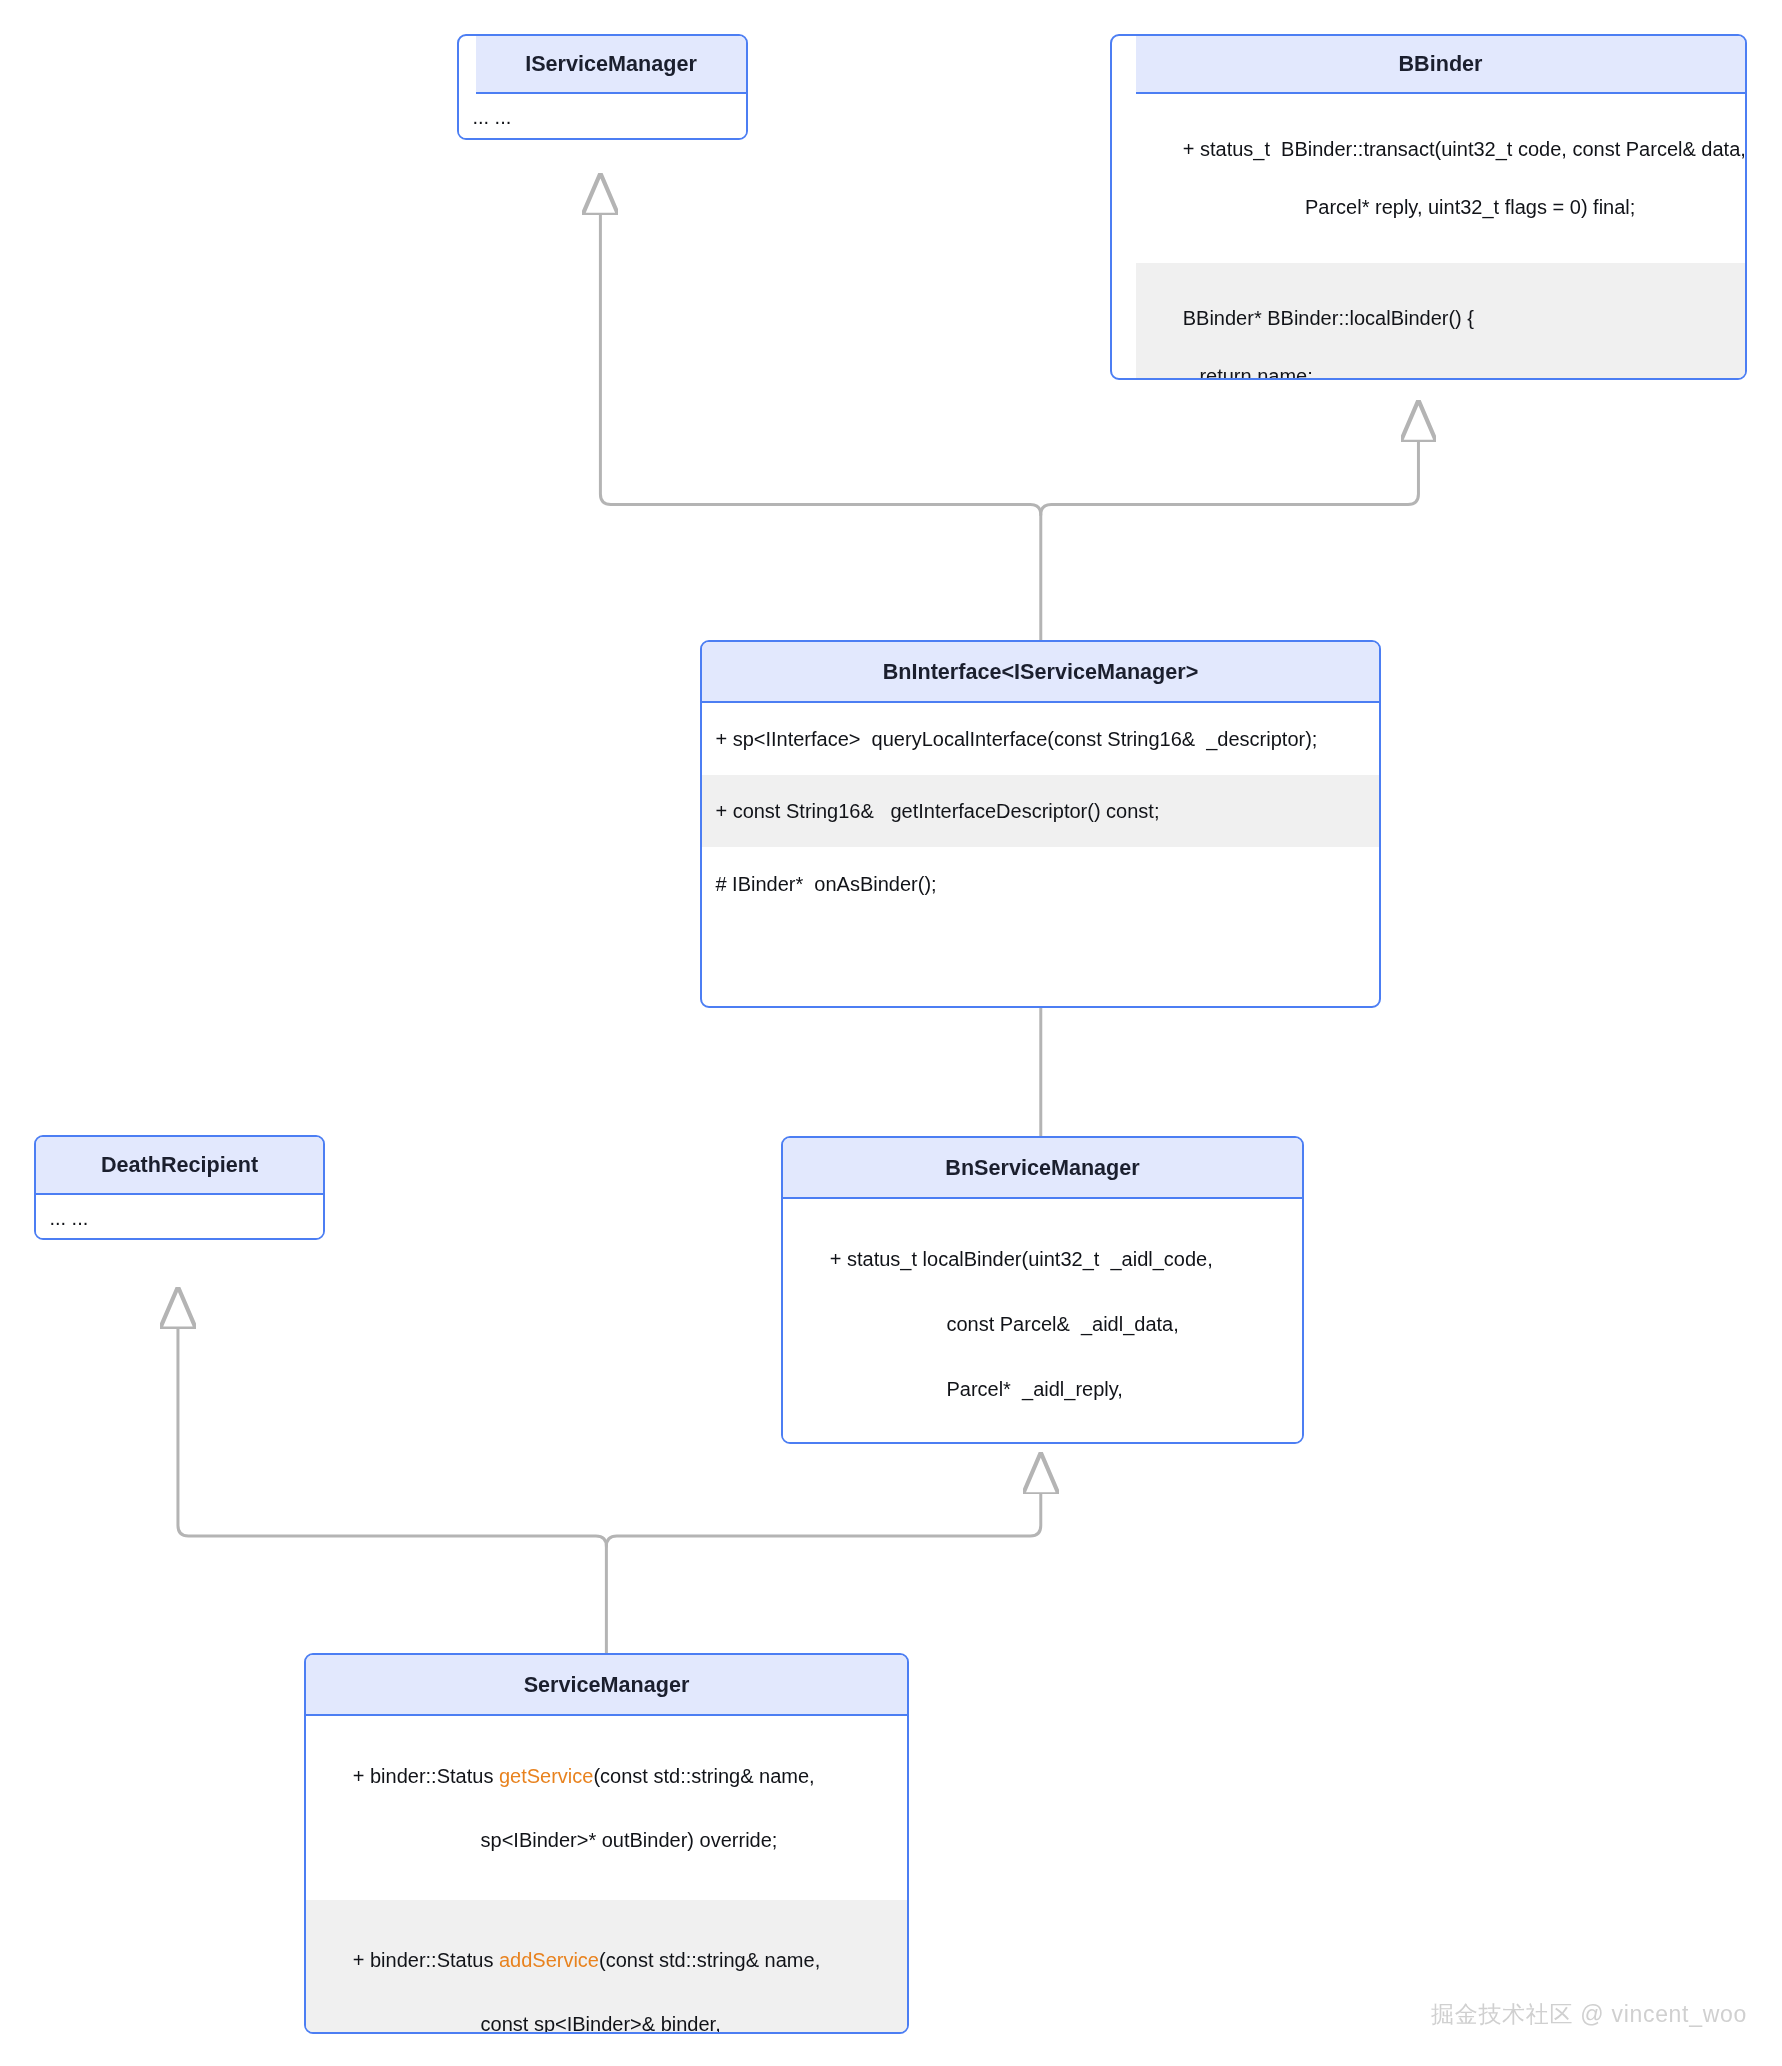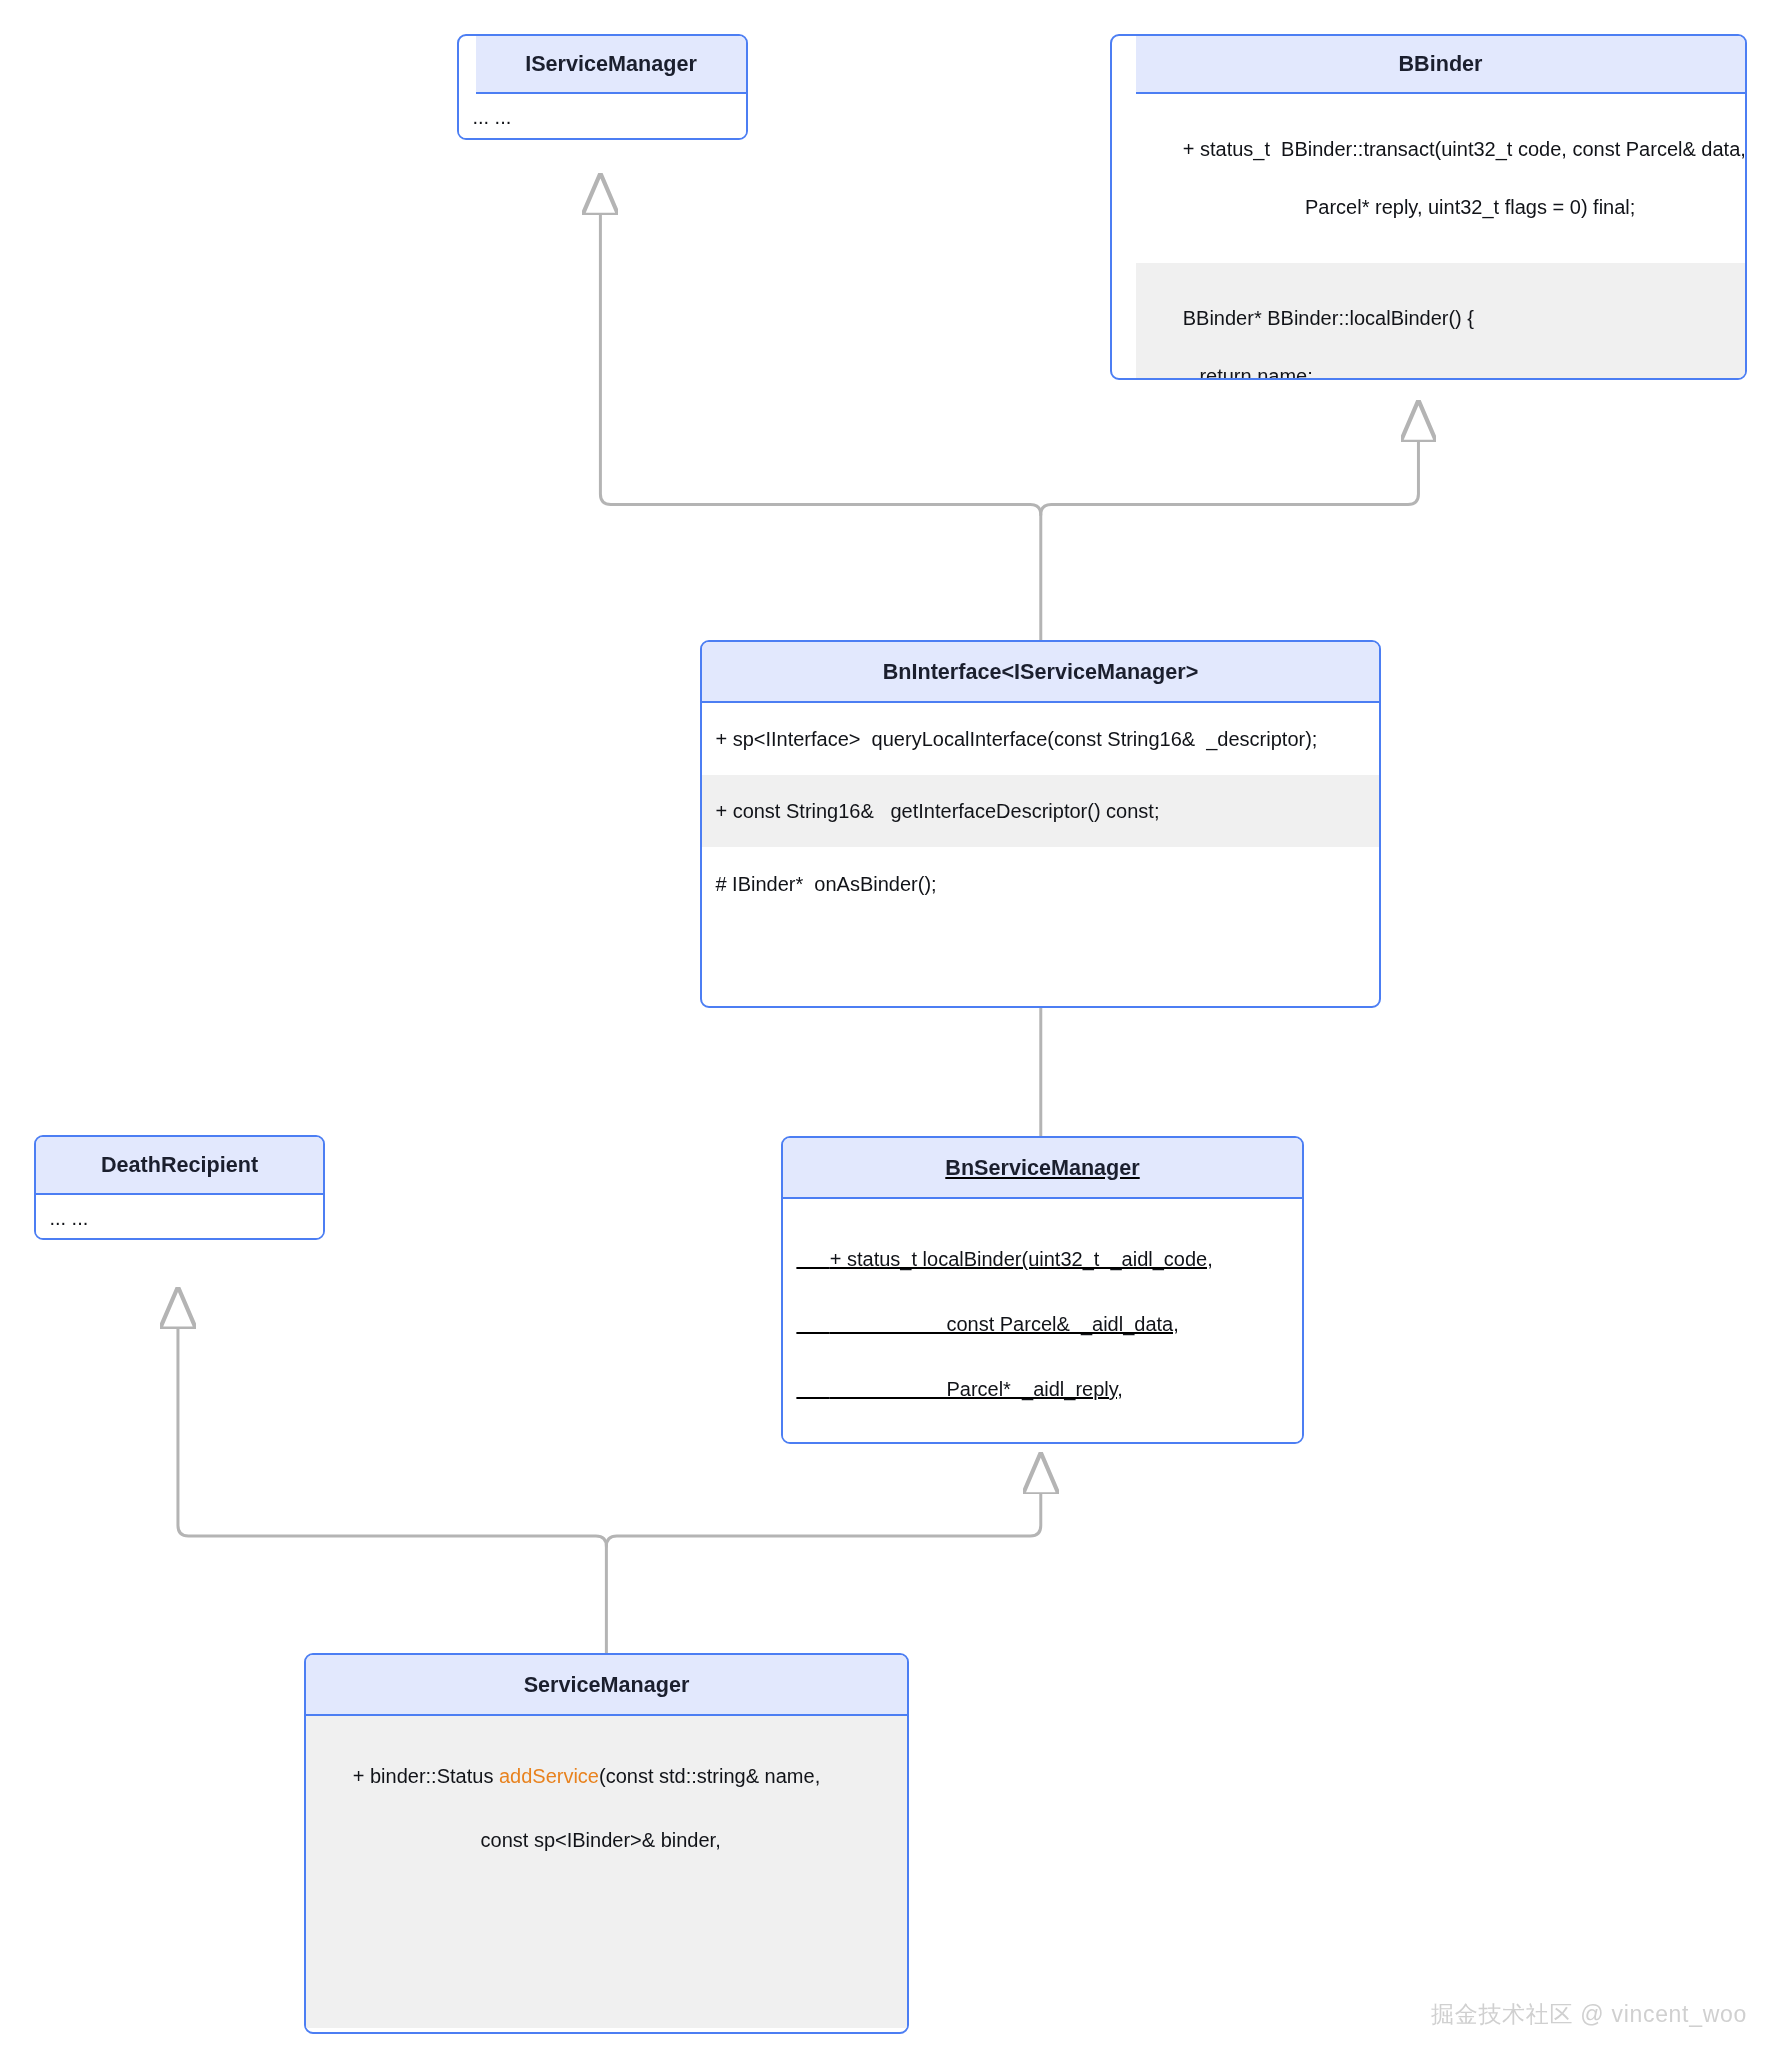--- a/index.html
+++ b/index.html
@@ -141,35 +141,39 @@
     <div class="uml-section shaded f-body" style="height:72px; display:flex; align-items:center;">+ const String16&amp;   getInterfaceDescriptor() const;</div>
 
     <div class="uml-section plain f-body" style="height:75px; display:flex; align-items:center;"># IBinder*  onAsBinder();</div>
   </div>
 
   <div class="uml-class" style="left:34px; top:1135px; width:291px; height:105px;">
     <div class="uml-header f-title-md" style="height:58px;text-align:center;">DeathRecipient</div>
     <div class="uml-section plain f-body" style="height:44px; padding-top:9px;">... ...</div>
   </div>
 
-  <div class="uml-class" style="left:781px; top:1136px; width:523px; height:308px;text-decoration:underline;">
+  <div class="uml-class" style="left:781px; top:1136px; width:523px; height:308px;">
     <div class="uml-header f-title-md" style="height:61px;">BnServiceManager</div>
 
     <div class="uml-section plain f-body" style="line-height:1.62;">
       <span>+ status_t localBinder(uint32_t  _aidl_code,</span><br>
       <span>                     const Parcel&amp;  _aidl_data,</span><br>
       <span>                     Parcel*  _aidl_reply,</span><br>
       
     </div>
 
   </div>
 
   <div class="uml-class" style="left:304px; top:1653px; width:605px; height:381px;">
     <div class="uml-header f-title-md" style="height:61px;">ServiceManager</div>
 
+    <div class="uml-section plain f-body" style="line-height:1.6;">
+      <span>+ binder::Status </span><span class="hl">getService</span><span>(const std::string&amp; name,</span><br>
+      <span>                       sp&lt;IBinder&gt;* outBinder) override;</span>
+    </div>
 
     <div class="uml-section shaded f-body" style="line-height:1.6;">
       <span>+ binder::Status </span><span class="hl">addService</span><span>(const std::string&amp; name,</span><br>
       <span>                       const sp&lt;IBinder&gt;&amp; binder,</span><br>
       <br>
       
     </div>
 
   </div>
 

